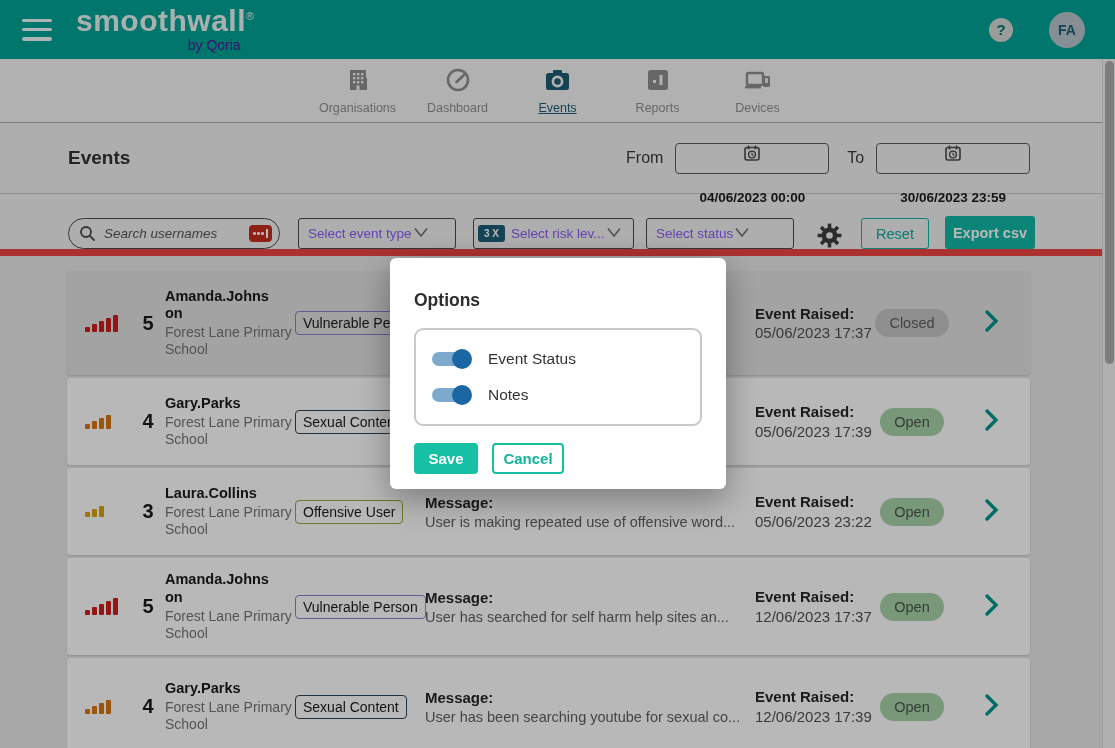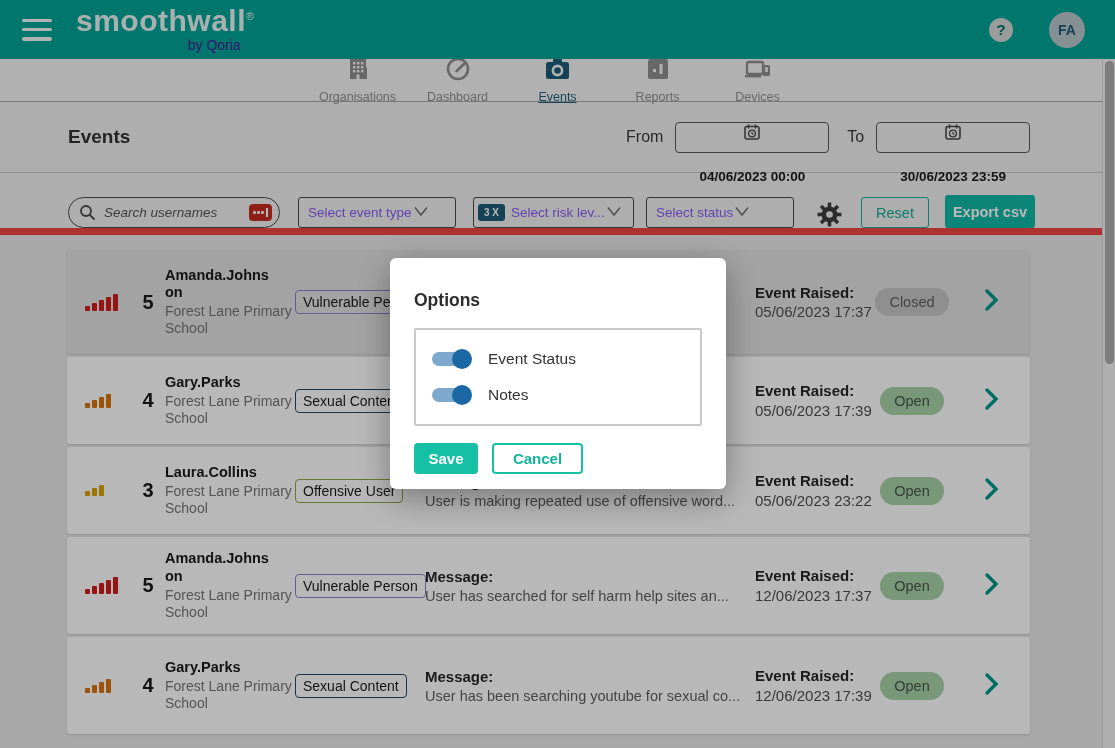--- a/index.html
+++ b/index.html
@@ -12,21 +12,21 @@
   .hamburger span { display:block; height:3.5px; background:#f2faf9; border-radius:2px; }
   .brand { margin-left:24px; display:flex; flex-direction:column; align-items:flex-end; }
   .brand-main { font-size:30px; font-weight:700; color:#e9f5f3; letter-spacing:.5px; line-height:1; }
   .brand-main sup { font-size:11px; font-weight:400; }
   .brand-sub { font-size:14px; color:#4c1d95; margin-top:1px; margin-right:14px; }
   .header-right { margin-left:auto; display:flex; align-items:center; }
   .help-circle { width:24px; height:24px; border-radius:50%; background:#d6d9d8; color:#00756b; font-weight:700; font-size:15px; display:flex; align-items:center; justify-content:center; margin-right:36px; cursor:pointer; }
   .avatar { width:36px; height:36px; border-radius:50%; background:#b9c7ce; color:#1d5d75; font-weight:700; font-size:14px; display:flex; align-items:center; justify-content:center; margin-right:30px; cursor:pointer; }
 
   
-  .nav-bar { height:43px; background:#f6f6f6; border-bottom:1px solid #a9a9a9; display:flex; justify-content:center; align-items:center; }
+  .nav-bar { height:64px; background:#f6f6f6; border-bottom:1px solid #a9a9a9; display:flex; justify-content:center; align-items:center; }
   .nav-tab { width:100px; display:flex; flex-direction:column; align-items:center; cursor:pointer; }
   .nav-tab .nav-label { font-size:12.5px; color:#8f8f8f; margin-top:4px; }
   .nav-tab.active .nav-label { color:#1d5e78; text-decoration:underline; font-weight:400; }
 
   
   .title-bar { height:71px; background:#f1f1f1; border-bottom:1px solid #c6c6c6; display:flex; align-items:center; }
   .page-title { margin-left:68px; font-size:19px; font-weight:700; color:#333; }
   .date-range { margin-left:auto; margin-right:85px; display:flex; align-items:center; }
   .date-label { font-size:16px; color:#3a3a3a; margin-right:12px; }
   .date-box { display:flex; align-items:center; gap:24px; border:1.5px solid #5a5a5a; border-radius:4px; height:31px; padding:0 23px; margin-right:18px; cursor:pointer; background:transparent;flex-direction:column; }
@@ -75,29 +75,29 @@
   .col-badge { width:80px; flex-shrink:0; display:flex; justify-content:center; }
   .status-pill { padding:6px 14px; border-radius:17px; font-size:14.5px; white-space:nowrap; }
   .status-pill.open { background:#a8d2a8; color:#47564b; }
   .status-pill.closed { background:#c7c7c7; color:#5d5d5d; }
   .col-chevron { width:78px; flex-shrink:0; display:flex; justify-content:center; }
 
   
   .dim-overlay { position:fixed; inset:0; background:rgba(0,0,0,0.28); z-index:50; }
   .modal { position:fixed; left:390px; top:258px; width:336px; height:231px; background:#fff; border-radius:6px; z-index:60; padding:24px; box-shadow:0 10px 34px rgba(0,0,0,.35); }
   .modal-title { font-size:17.5px; font-weight:700; color:#2d2d2d; margin-top:8px; }
-  .toggle-group { margin-top:17px; border:2px solid #c9c9c9; border-radius:2px; padding:11px 16px; }
+  .toggle-group { margin-top:17px; border:2px solid #c9c9c9; border-radius:9px; padding:11px 16px; }
   .toggle-row { display:flex; align-items:center; height:36px; }
   .switch { position:relative; width:40px; height:20px; flex-shrink:0; cursor:pointer; }
   .switch .track { position:absolute; left:0; top:3px; width:34px; height:14px; border-radius:7px; background:#7ea9ce; }
   .switch .knob { position:absolute; right:0; top:0; width:20px; height:20px; border-radius:50%; background:#1a67a4; }
   .toggle-label { margin-left:16px; font-size:15.5px; color:#333; }
   .modal-actions { margin-top:17px; display:flex; gap:14px; }
   .btn-save { width:64px; height:31px; border:none; border-radius:4px; background:#15c0a5; color:#fff; font-size:15px; font-weight:700; cursor:pointer; font-family:"Liberation Sans",sans-serif; }
-  .btn-cancel { width:91px; height:31px; background:#fff; border:2px solid #15c0a5; border-radius:4px; color:#13b49b; font-size:15px; font-weight:600; cursor:pointer; font-family:"Liberation Sans",sans-serif; }
+  .btn-cancel { width:72px; height:31px; background:#fff; border:2px solid #15c0a5; border-radius:4px; color:#13b49b; font-size:15px; font-weight:600; cursor:pointer; font-family:"Liberation Sans",sans-serif; }
 
   
   .scrollbar { position:fixed; right:0; top:59px; width:13px; height:689px; background:#f4f4f4; border-left:1px solid #d9d9d9; }
   .scrollbar .thumb { position:absolute; left:2px; top:2px; width:9px; height:303px; border-radius:5px; background:#adadad; }
 </style>
 </head>
 <body>
 
 <header class="app-header">
   <div class="hamburger">

